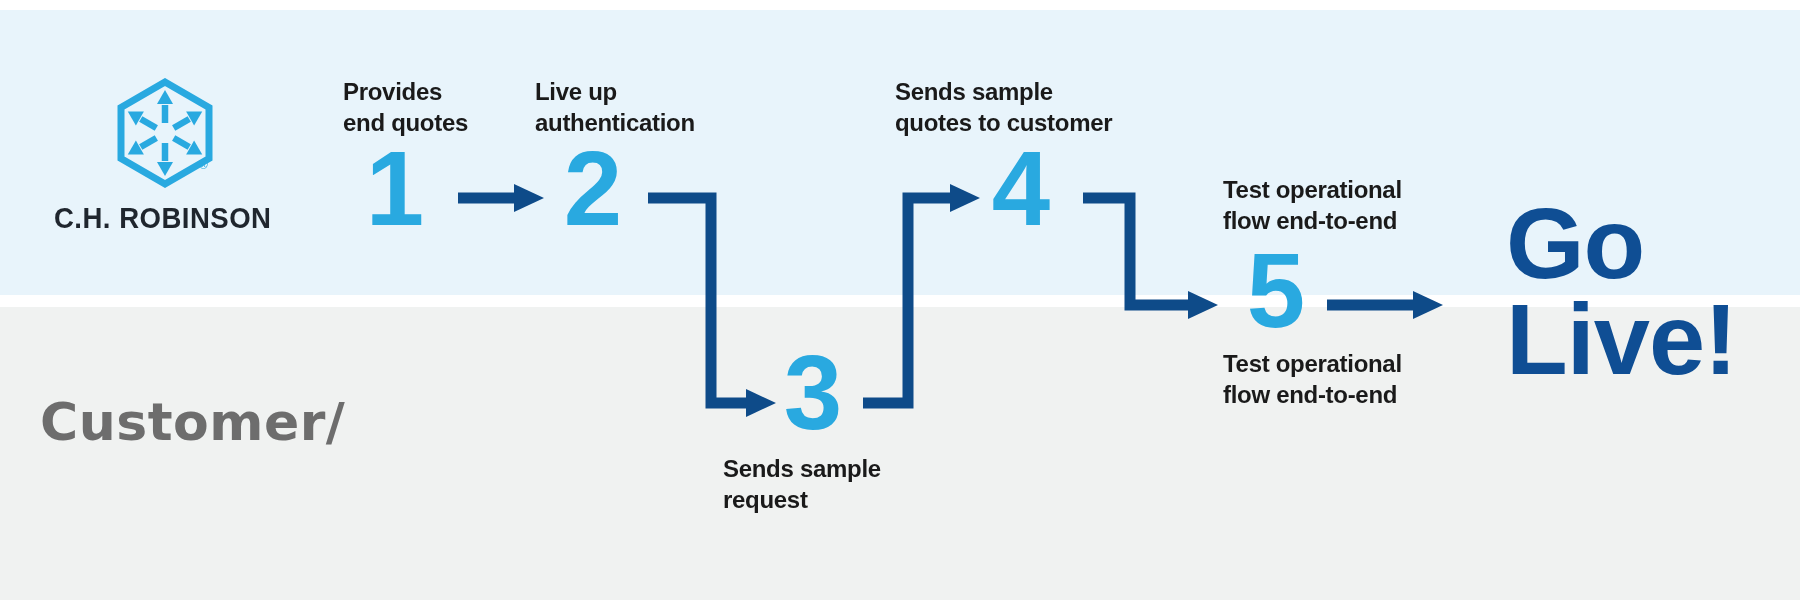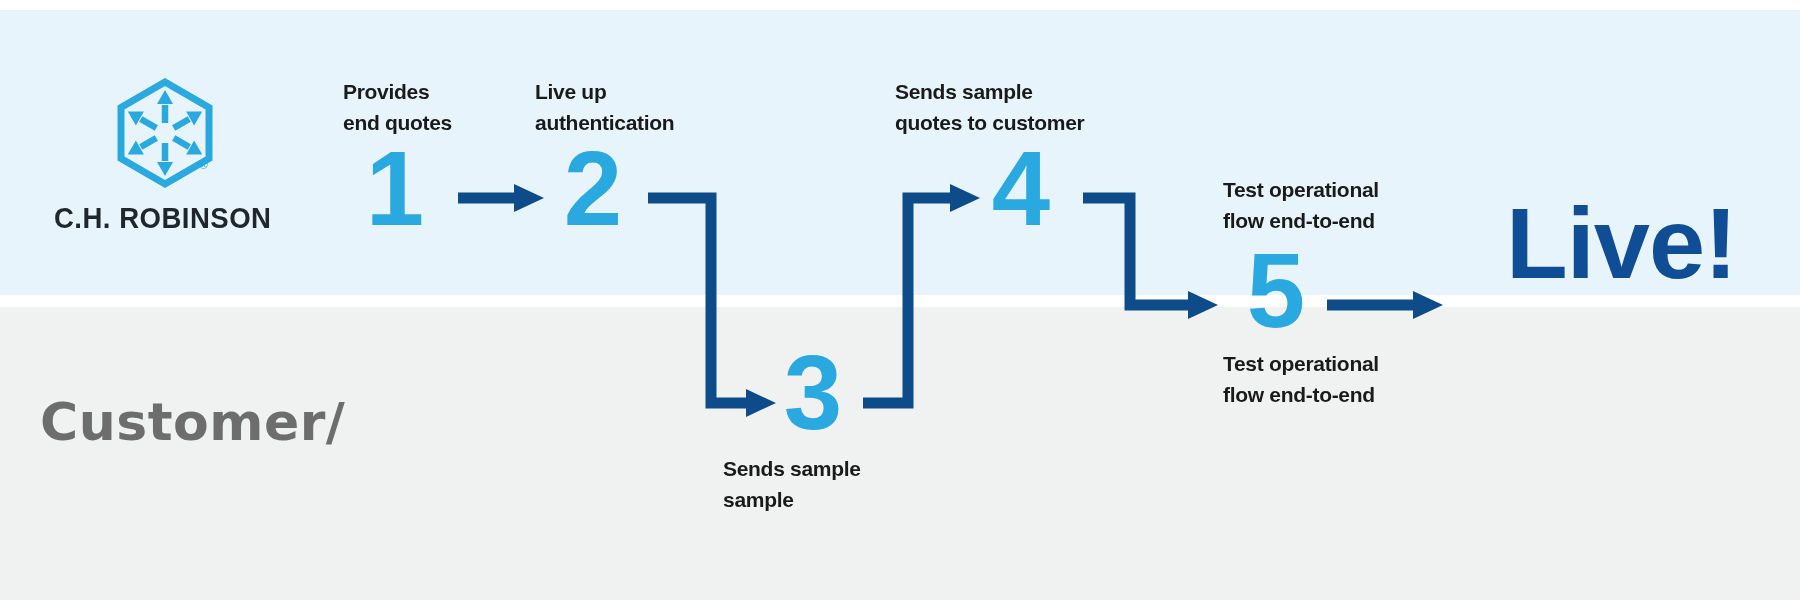--- a/index.html
+++ b/index.html
@@ -12,21 +12,21 @@
   body{font-family:"Liberation Sans",sans-serif;}
   .canvas{position:relative;width:1800px;height:600px;background:var(--divider-white);overflow:hidden;}
   .band{position:absolute;left:0;width:100%;}
   .band.blue{top:10px;height:285px;background:var(--band-blue);}
   .band.gray{top:307px;height:293px;background:var(--band-gray);}
   .divider{position:absolute;left:0;top:295px;width:100%;height:12px;background:var(--divider-white);}
   svg.arrows{position:absolute;left:0;top:0;width:1800px;height:600px;z-index:2;}
   svg.arrows .shaft{stroke:var(--accent-dark-blue);stroke-width:11;fill:none;stroke-linejoin:miter;}
   svg.arrows .head{fill:var(--accent-dark-blue);}
   .txt{position:absolute;z-index:3;}
-  .step-label{font-size:21px;line-height:31px;font-weight:700;color:var(--label-black);letter-spacing:-0.3px;white-space:nowrap;}
+  .step-label{font-size:24px;line-height:31px;font-weight:700;color:var(--label-black);letter-spacing:-0.3px;white-space:nowrap;}
   .step-number{font-size:105px;line-height:1;font-weight:700;color:var(--accent-light-blue);width:120px;text-align:center;}
   .golive{font-size:101px;line-height:0.95;font-weight:700;letter-spacing:-1px;color:var(--golive-blue);white-space:nowrap;}
   .customer-label{width:280px;text-align:center;font-family:"DejaVu Sans",sans-serif;font-weight:700;
     font-size:52px;line-height:36px;color:var(--customer-gray);letter-spacing:0.5px;}
   .logo-wordmark{font-size:29px;font-weight:700;letter-spacing:0.5px;color:var(--wordmark-dark);
     transform:scaleX(0.95);transform-origin:left;white-space:nowrap;}
   .registered{font-size:12px;color:var(--accent-light-blue);}
   svg.logo{position:absolute;z-index:3;}
   svg.logo .hex{stroke:var(--accent-light-blue);stroke-width:7;fill:none;stroke-linejoin:miter;}
   svg.logo .ray{stroke:var(--accent-light-blue);stroke-width:6.5;}
@@ -94,40 +94,41 @@
 
   <div class="txt step-label" style="left:535px;top:76px;">
     <div>Live up</div>
     <div>authentication</div>
   </div>
   <div class="txt step-number" style="left:533px;top:136px;">2</div>
 
   <div class="txt step-number" style="left:753px;top:340px;">3</div>
   <div class="txt step-label" style="left:723px;top:453px;">
     <div>Sends sample</div>
-    <div>sample</div>
+    <div>request</div>
   </div>
 
   <div class="txt step-label" style="left:895px;top:76px;">
     <div>Sends sample</div>
     <div>quotes to customer</div>
   </div>
   <div class="txt step-number" style="left:961px;top:136px;">4</div>
 
   <div class="txt step-label" style="left:1223px;top:174px;">
     <div>Test operational</div>
     <div>flow end-to-end</div>
   </div>
   <div class="txt step-number" style="left:1216px;top:238px;">5</div>
   <div class="txt step-label" style="left:1223px;top:348px;">
     <div>Test operational</div>
     <div>flow end-to-end</div>
   </div>
 
   <div class="txt golive" style="left:1506px;top:196px;">
+    <div>Go</div>
     <div>Live!</div>
   </div>
 
   <div class="txt customer-label" style="left:40px;top:404px;">
     <div>Customer/</div>
   </div>
 
 </div>
 
 </body></html>

